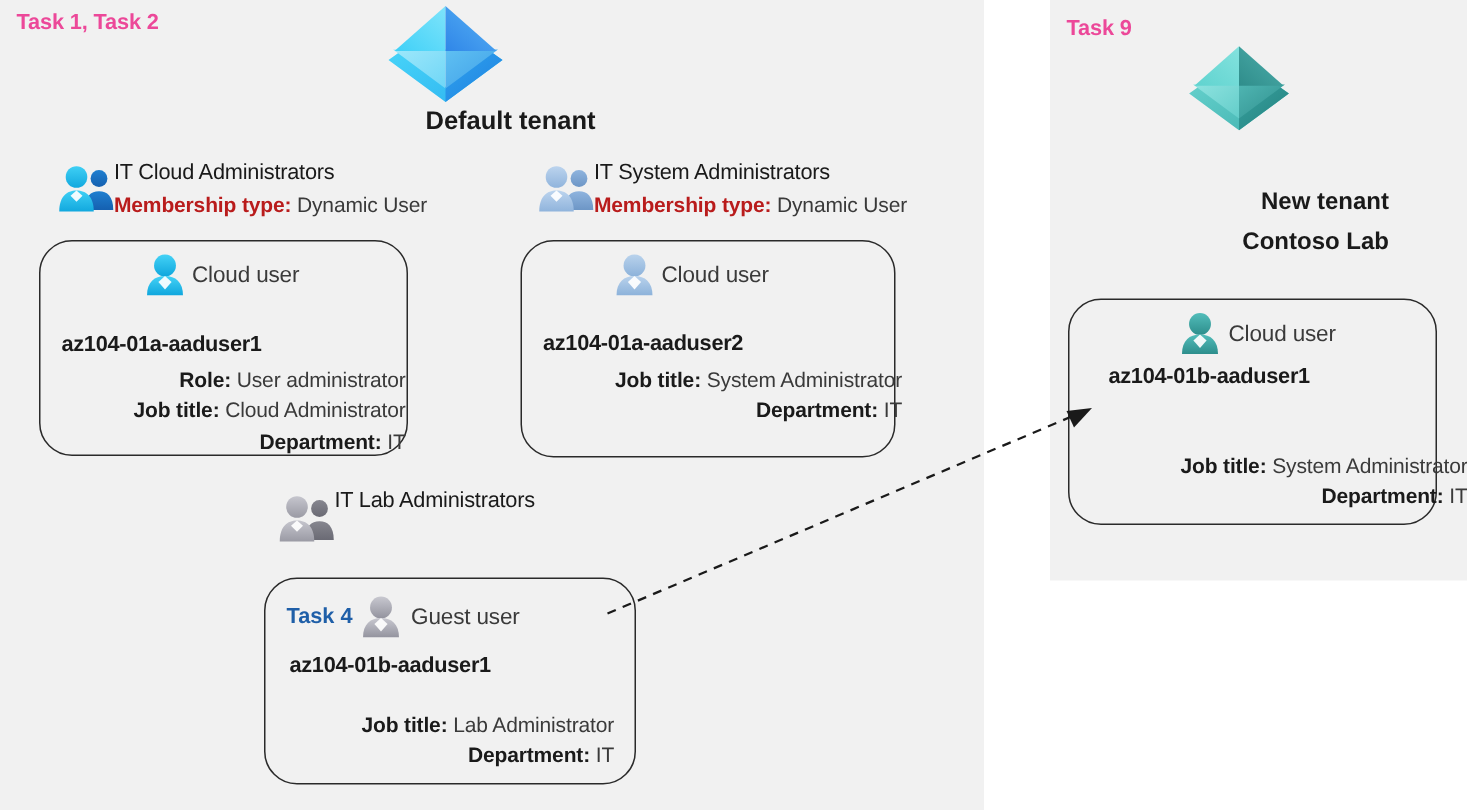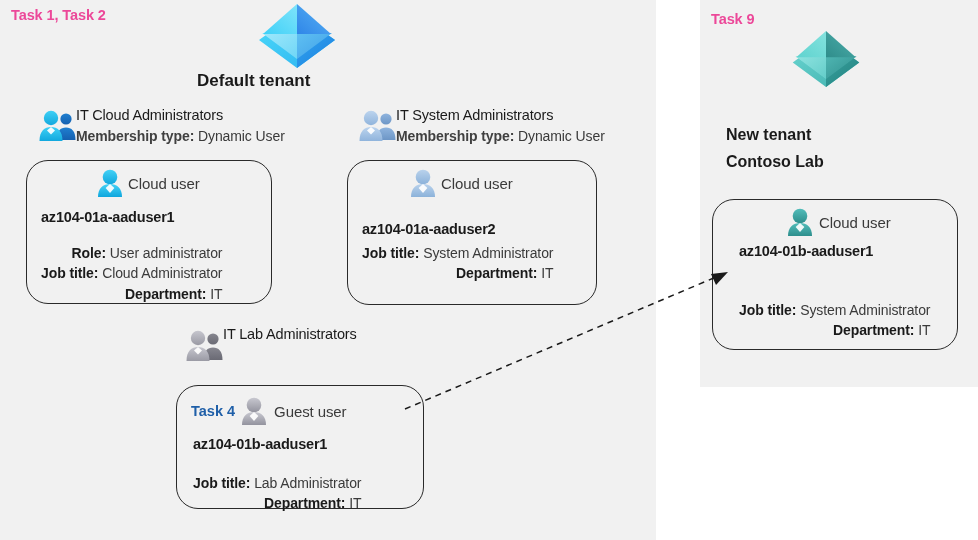--- a/index.html
+++ b/index.html
@@ -22,33 +22,33 @@
     font-size:14.5px;
     letter-spacing:-0.1px;
     white-space:nowrap;
   }
 
   .tenant-title{
     position:absolute;
     font-weight:bold;
     color:#1a1a1a;
     white-space:nowrap;
-    text-align:left;
+    text-align:right;
   }
 
   .group-head{position:absolute;}
   .group-name{
     font-weight:normal;font-size:14.5px;color:#1a1a1a;
     white-space:nowrap;line-height:1.25;letter-spacing:-0.15px;
   }
   .group-member{
     font-size:14px;color:#3a3a3a;white-space:nowrap;line-height:1.3;
     letter-spacing:-0.1px;
   }
-  .group-member b{color:#404040;font-weight:bold;}
+  .group-member b{color:#b91c1c;font-weight:bold;}
 
   .card{
     position:absolute;
     border:1.4px solid #2a2a2a;
     border-radius:22px;
     background:transparent;
     box-sizing:border-box;
     text-align:right;
   }
   .card-head{
@@ -63,21 +63,21 @@
     color:#1f5fa8;font-weight:bold;font-size:14.5px;margin-right:6px;
   }
   .card-upn{
     position:absolute;
     font-weight:bold;font-size:14.5px;color:#1a1a1a;
     white-space:nowrap;letter-spacing:-0.2px;
   }
   .card-attrs{
     position:absolute;
     font-size:14px;color:#3a3a3a;line-height:1.45;
-    white-space:nowrap;letter-spacing:-0.1px;
+    white-space:nowrap;letter-spacing:-0.1px;margin-left:48px;
   }
   .card-attrs b{color:#1a1a1a;font-weight:bold;}
 
   svg.icon{display:block;}
   .ic{position:absolute;}
 
   #arrow{position:absolute;left:0;top:0;width:978px;height:540px;pointer-events:none;}
 </style>
 </head>
 <body>
@@ -207,21 +207,21 @@
               <stop offset="1" stop-color="#0fa6dd"></stop>
             </linearGradient>
           </defs>
         <circle cx="13" cy="8" r="7.3" fill="url(#u1)"></circle>
         <path d="M1 28 C1 19 6 15 13 15 C20 15 25 19 25 28 Z" fill="url(#u1)"></path>
         <path d="M13 15 L8.6 19 L13 24 L17.4 19 Z" fill="#ffffff" opacity="0.92"></path>
       </svg>
     </span>
     <span class="utype">Cloud user</span>
   </div>
-  <div class="card-upn" style="left:14px;top:48px;">az104-01a-aaduser1</div>
+  <div class="card-upn" style="left:14px;top:61px;">az104-01a-aaduser1</div>
   <div class="card-attrs" style="left:14px;top:82px;">
     <div>
       <b>Role:</b>
       <span>User administrator</span>
     </div>
     <div>
       <b>Job title:</b>
       <span>Cloud Administrator</span>
     </div>
     <div>
@@ -308,21 +308,21 @@
       <circle cx="13" cy="8" r="7.2" fill="url(#g3f)"></circle>
       <path d="M1.5 31 C1.5 21 6.5 17 13 17 C19.5 17 24.5 21 24.5 31 Z" fill="url(#g3f)"></path>
       <path d="M13 17 L9 20.5 L13 24.5 L17 20.5 Z" fill="#ffffff" opacity="0.92"></path>
     </svg>
   </div>
   <div style="position:absolute;left:38px;top:0;">
     <div class="group-name">IT Lab Administrators</div>
   </div>
 </div>
 
-<div class="card" style="left:176px;top:385px;width:248px;height:124px;">
+<div class="card" style="left:176px;top:385px;width:248px;height:138px;">
   <div class="card-head" style="left:14px;top:11px;">
     <span class="tasktag">Task 4</span>
     <span class="ic" style="position:relative;margin-right:7px;">
       <svg class="icon" width="26" height="28" viewBox="0 0 26 28">
         <defs>
             <linearGradient id="u3" x1="0" y1="0" x2="0" y2="1">
           <stop offset="0" stop-color="#c8c8d0"></stop>
               <stop offset="1" stop-color="#93939e"></stop>
             </linearGradient>
           </defs>

